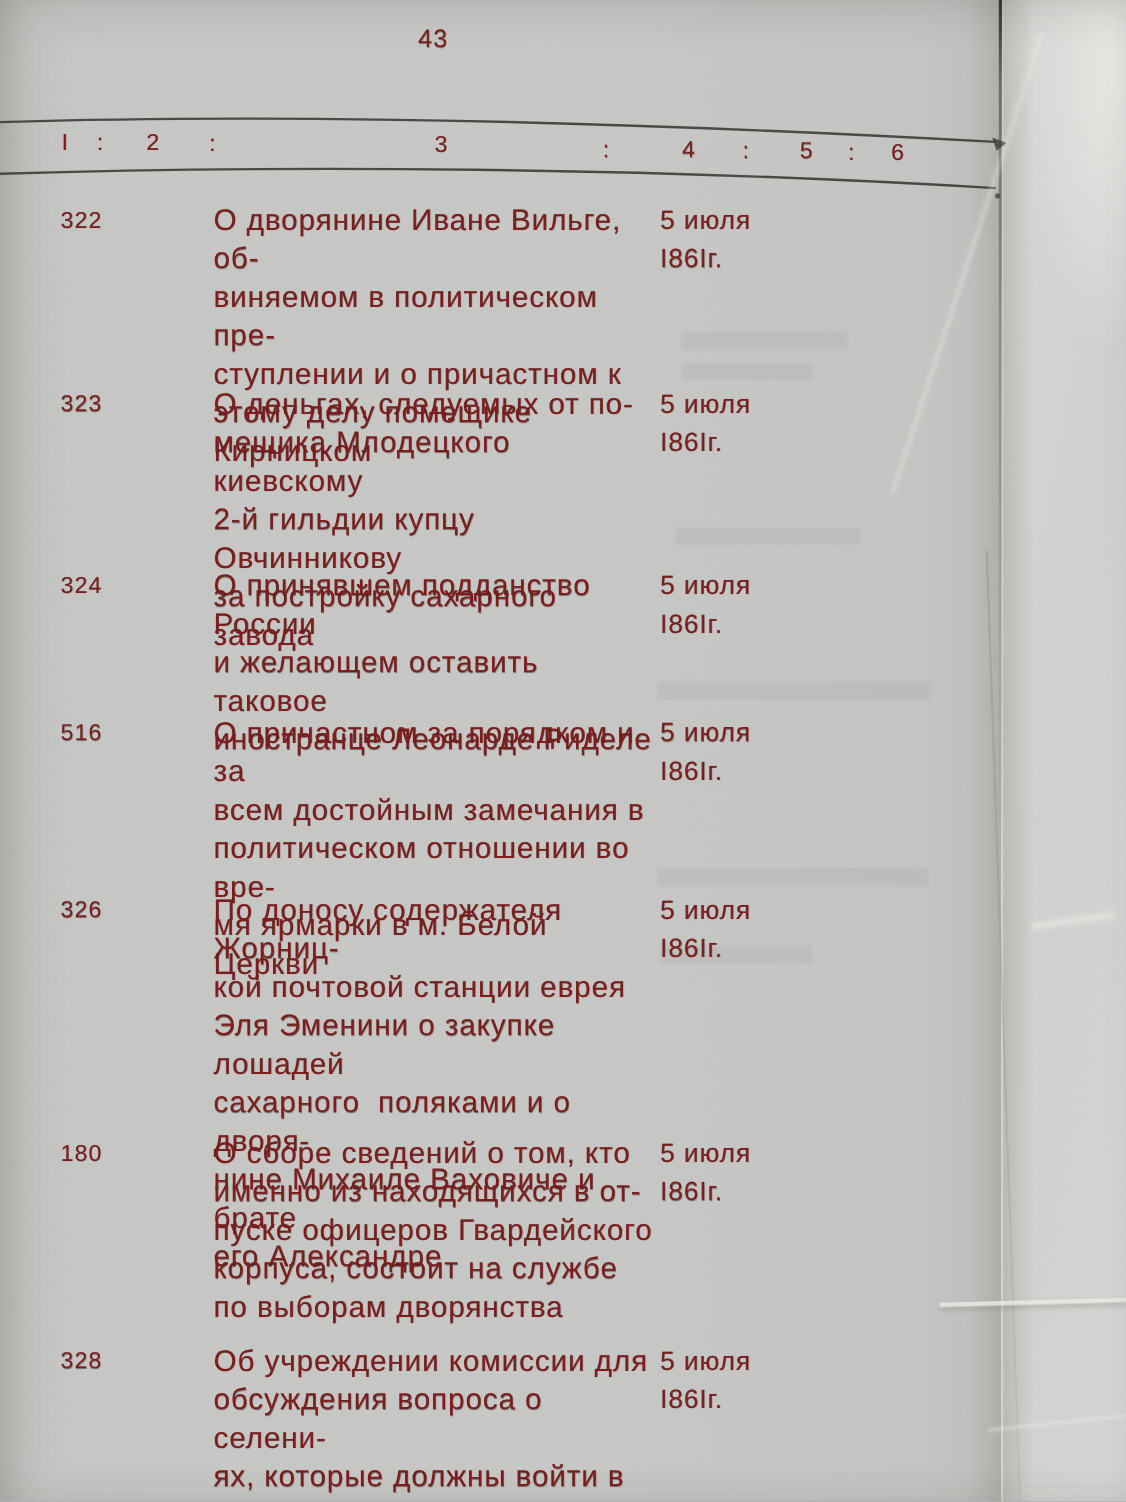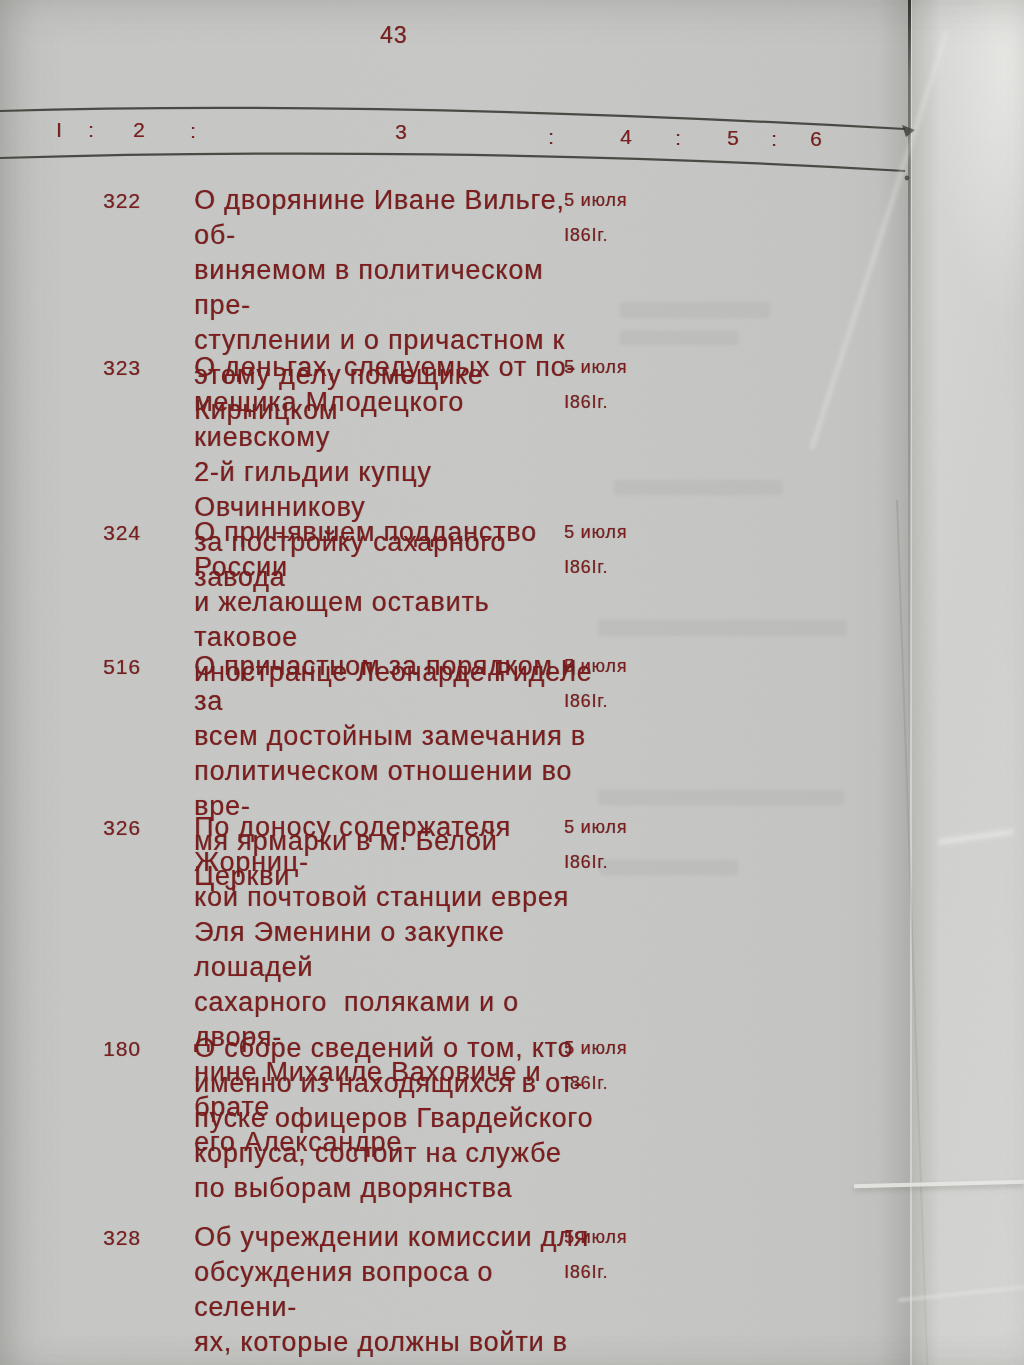--- a/index.html
+++ b/index.html
@@ -66,24 +66,24 @@
   
   .ghost{position:absolute;background:rgba(100,100,92,0.075);filter:blur(1.6px);border-radius:2px;}
   
   .rules{position:absolute;left:0;top:0;pointer-events:none;}
   .page-number{position:absolute;left:380px;top:22px;font-size:23px;letter-spacing:1px;
        text-shadow:0.4px 0.4px 0.7px rgba(38,38,32,0.5);}
   .hcell{position:absolute;font-size:21px;line-height:24px;
        text-shadow:0.4px 0.4px 0.6px rgba(38,38,32,0.5);}
   .entry{position:absolute;left:0;width:912px;}
   .entry .num{position:absolute;left:55px;top:0;font-size:21px;line-height:35px;letter-spacing:1px;
-       text-shadow:0.4px 0.4px 0.7px rgba(38,38,32,0.55);margin-left:48px;}
+       text-shadow:0.4px 0.4px 0.7px rgba(38,38,32,0.55);}
   .entry .desc{position:absolute;left:194px;top:0;width:405px;font-size:27px;line-height:35px;
        letter-spacing:0.8px;text-shadow:0.4px 0.4px 0.7px rgba(38,38,32,0.55);white-space:pre-wrap;}
-  .entry .date{position:absolute;left:564px;top:0;width:110px;font-size:18px;line-height:35px;
+  .entry .date{position:absolute;left:600px;top:0;width:110px;font-size:24px;line-height:35px;
        letter-spacing:0.8px;text-shadow:0.4px 0.4px 0.7px rgba(38,38,32,0.55);white-space:pre-wrap;}
   
   .vignette{position:absolute;left:0;top:0;right:0;bottom:0;pointer-events:none;
     box-shadow:inset 30px 0 55px -28px rgba(88,88,82,0.30),
                inset 0 26px 48px -30px rgba(88,88,82,0.22),
                inset 0 -20px 40px -30px rgba(88,88,82,0.18);}
   .grain{position:absolute;left:0;top:0;pointer-events:none;opacity:0.5;mix-blend-mode:multiply;}
 </style>
 </head>
 <body>

